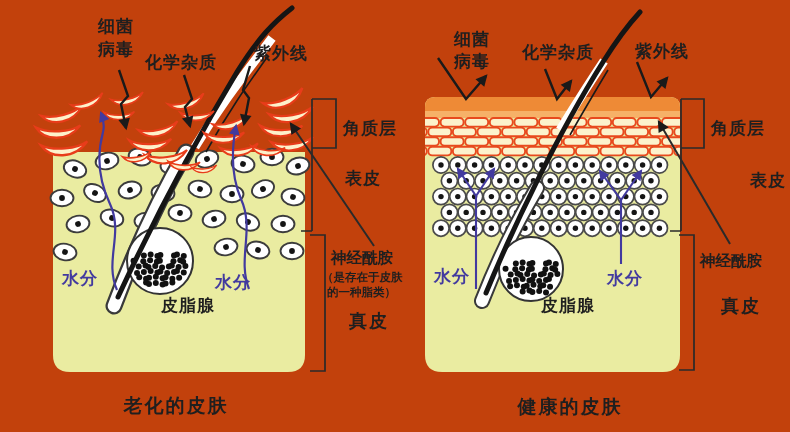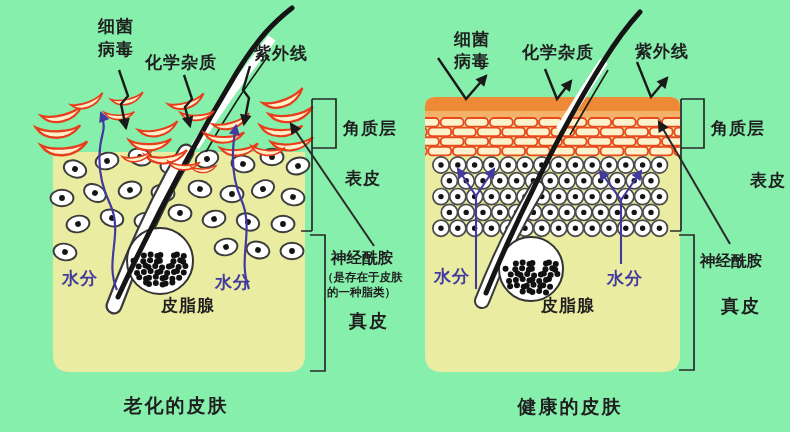--- a/index.html
+++ b/index.html
@@ -1,16 +1,16 @@
 <!DOCTYPE html>
 <html><head>
 <meta charset="utf-8">
 <style>
   html,body{margin:0;padding:0;background:#ffffff;}
-  .stage{position:relative;width:790px;height:432px;background:#86efac;overflow:hidden;
+  .stage{position:relative;width:790px;height:432px;background:#c2410c;overflow:hidden;
          font-family:"Liberation Sans",sans-serif;}
   svg{position:absolute;left:0;top:0;}
   svg text{font-family:"Liberation Sans","DejaVu Sans",sans-serif;fill:#1f1f1f;}
   .t-threat{font-size:17px;font-weight:bold;letter-spacing:1px;}
   .t-layer{font-size:17px;font-weight:bold;letter-spacing:1px;}
   .t-ceramide{font-size:15.5px;font-weight:bold;}
   .t-note{font-size:11.5px;font-weight:bold;}
   .t-dermis{font-size:18px;font-weight:bold;letter-spacing:2px;}
   .t-moist{font-size:17px;font-weight:bold;fill:#423a9f;letter-spacing:1px;}
   .t-gland{font-size:17px;font-weight:bold;letter-spacing:1px;}

